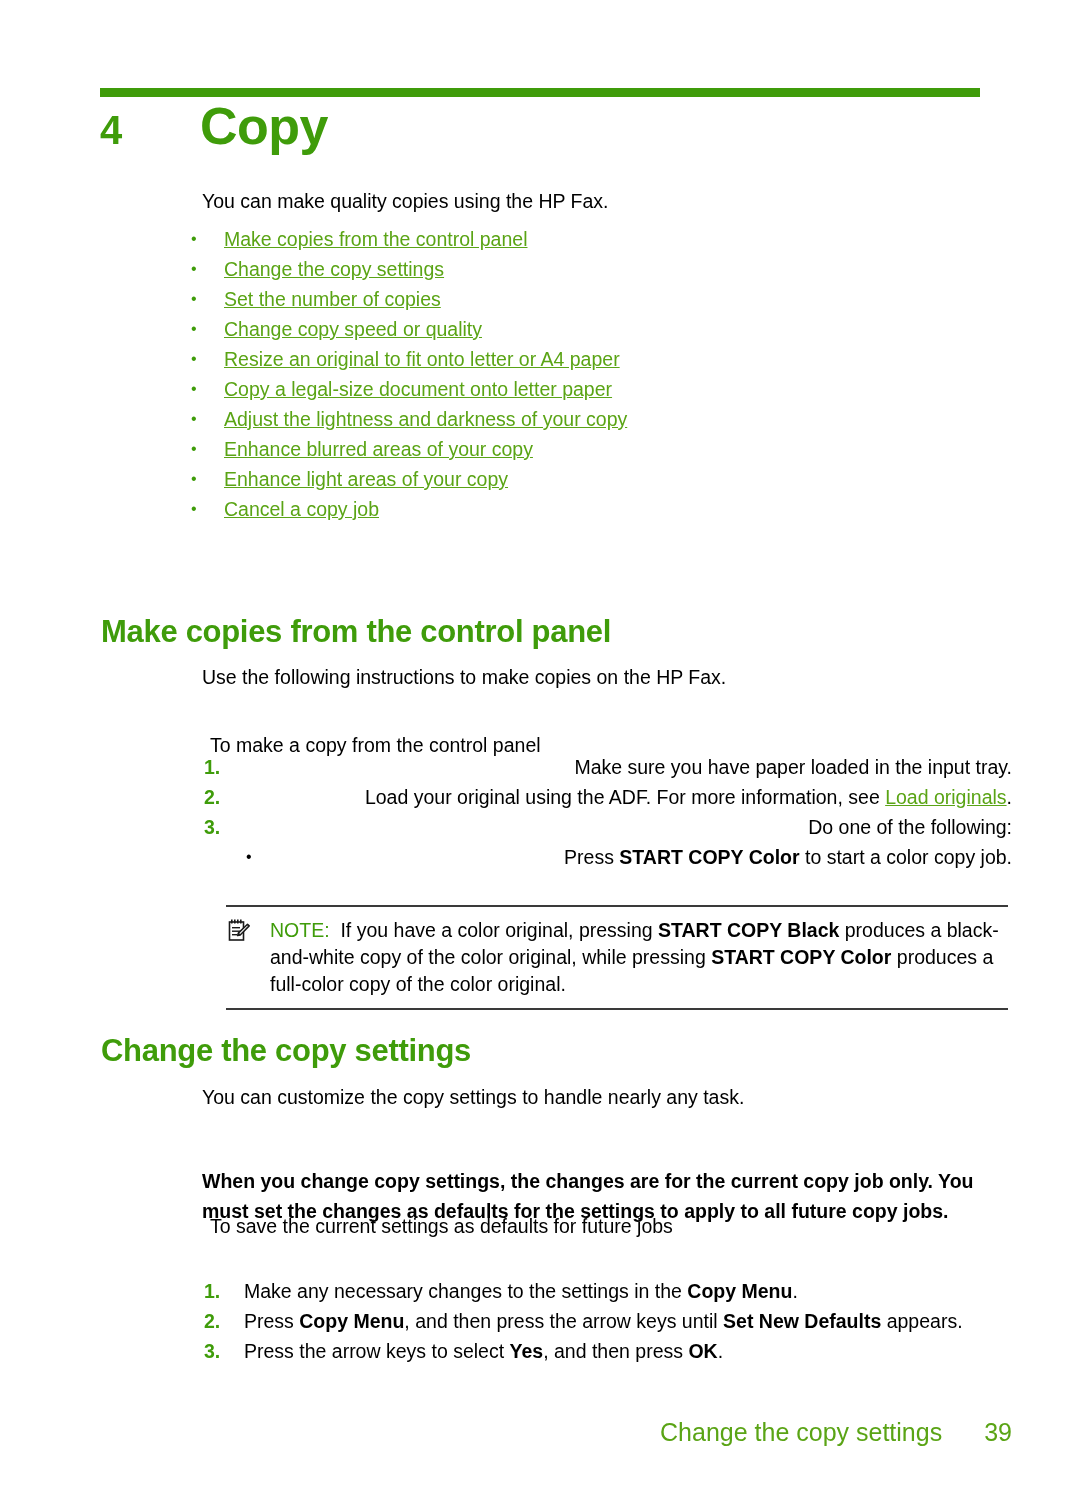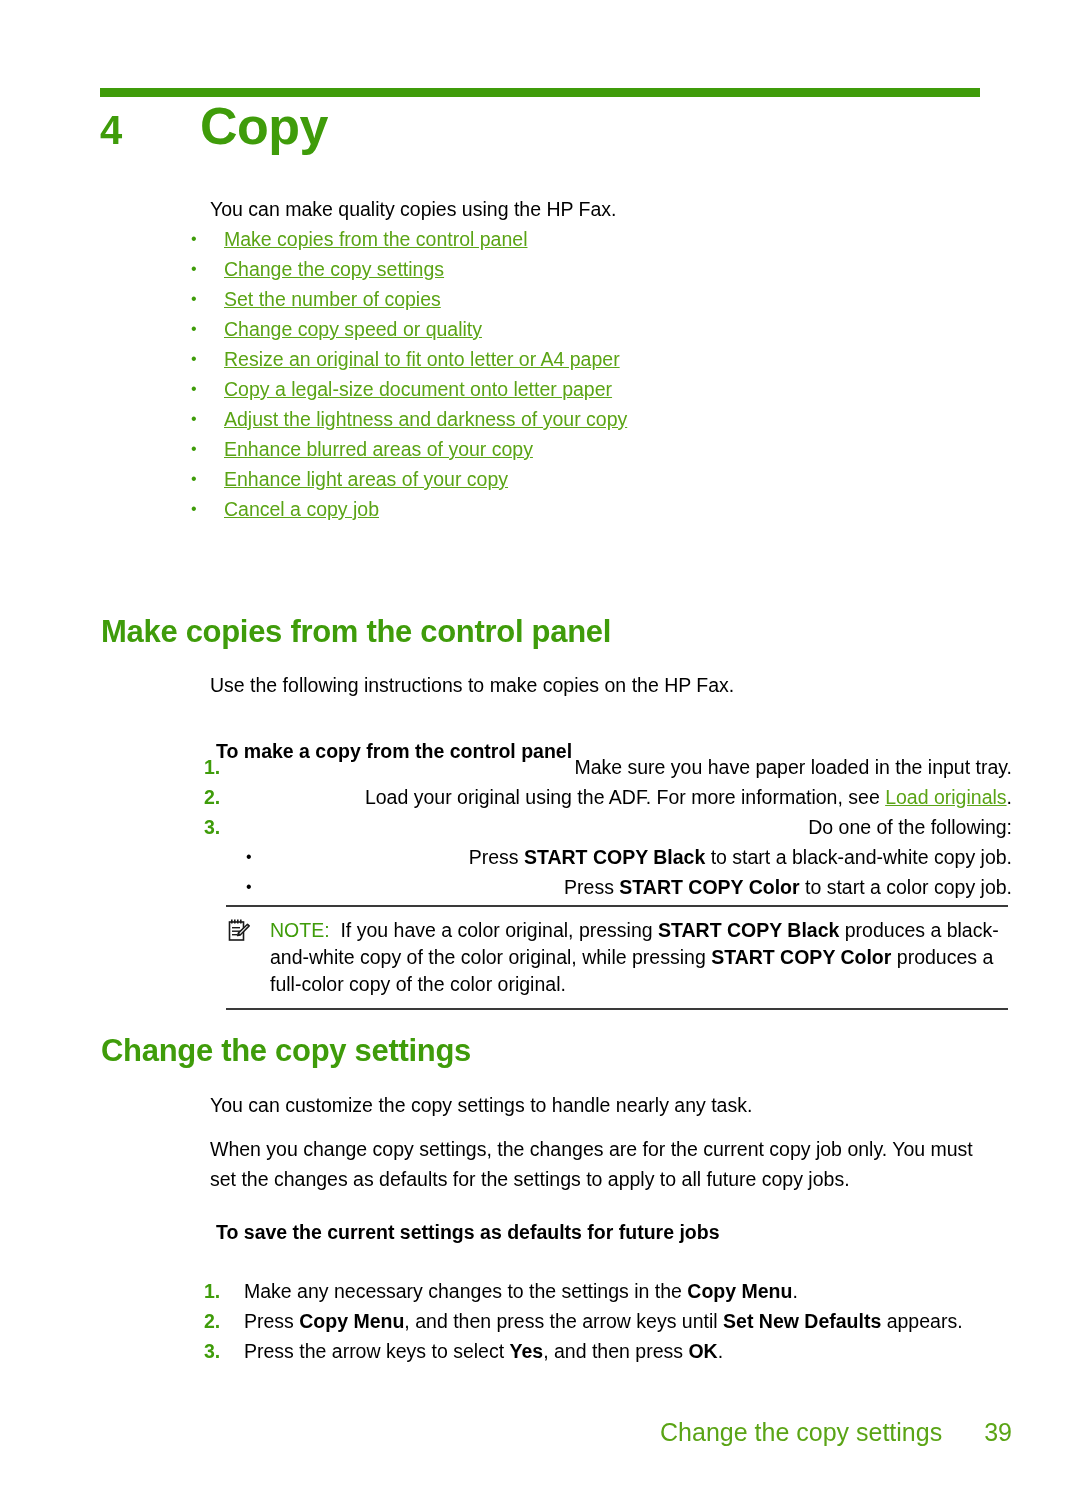--- a/index.html
+++ b/index.html
@@ -57,21 +57,21 @@
 
   
   .body-col {
     position: absolute;
     left: 202px;
     width: 810px;
   }
   p.body {
     font-size: 19.5px;
     line-height: 30px;
-    margin: 8px;
+    margin: 0;
   }
 
   
   ul.toc {
     list-style: none;
     margin: 0;
     padding: 0;
   }
   ul.toc li {
     position: relative;
@@ -100,22 +100,22 @@
     margin: 0;
     font-size: 31px;
     font-weight: bold;
     color: #3f9c0a;
     line-height: 1;
     letter-spacing: -0.3px;
   }
 
   h3.subhead {
     font-size: 19.5px;
-    font-weight: bold;
-    margin: 14px;
+    font-weight: normal;
+    margin: 8px;
     line-height: 30px;
   }
 
   
   ol.steps {
     list-style: none;
     margin: 0;
     padding: 0;
     counter-reset: stepnum;
   }
@@ -243,21 +243,20 @@
     <ol class="steps">
       <li>
         <span>Make sure you have paper loaded in the input tray.</span>
       </li>
       <li>
         <span>Load your original using the ADF. For more information, see </span><a class="xlink">Load originals</a><span>.</span>
       </li>
       <li>
         <span>Do one of the following:</span>
         <ul class="substeps">
-          <li><span>Press </span><b>START COPY Black</b><span> to start a black-and-white copy job.</span></li>
           <li><span>Press </span><b>START COPY Color</b><span> to start a color copy job.</span></li>
         </ul>
       </li>
     </ol>
   </div>
 
   <div class="notebox" style="top:905px;">
     <div class="rule"></div>
     <div class="note-inner">
       <span class="note-icon">
@@ -278,21 +277,21 @@
     </div>
     <div class="rule"></div>
   </div>
 
   <h2 class="section" style="top:1035px;">Change the copy settings</h2>
 
   <div class="body-col" style="top:1082px;">
     <p class="body">You can customize the copy settings to handle nearly any task.</p>
   </div>
 
-  <div class="body-col" style="top:1126px;">
+  <div class="body-col" style="top:1166px;font-weight:bold;">
     <p class="body">When you change copy settings, the changes are for the current copy job only. You must set the changes as defaults for the settings to apply to all future copy jobs.</p>
   </div>
 
   <div class="body-col" style="top:1203px;">
     <h3 class="subhead">To save the current settings as defaults for future jobs</h3>
   </div>
 
   <div class="body-col" style="top:1236px;margin-top:40px;">
     <ol class="steps">
       <li>

